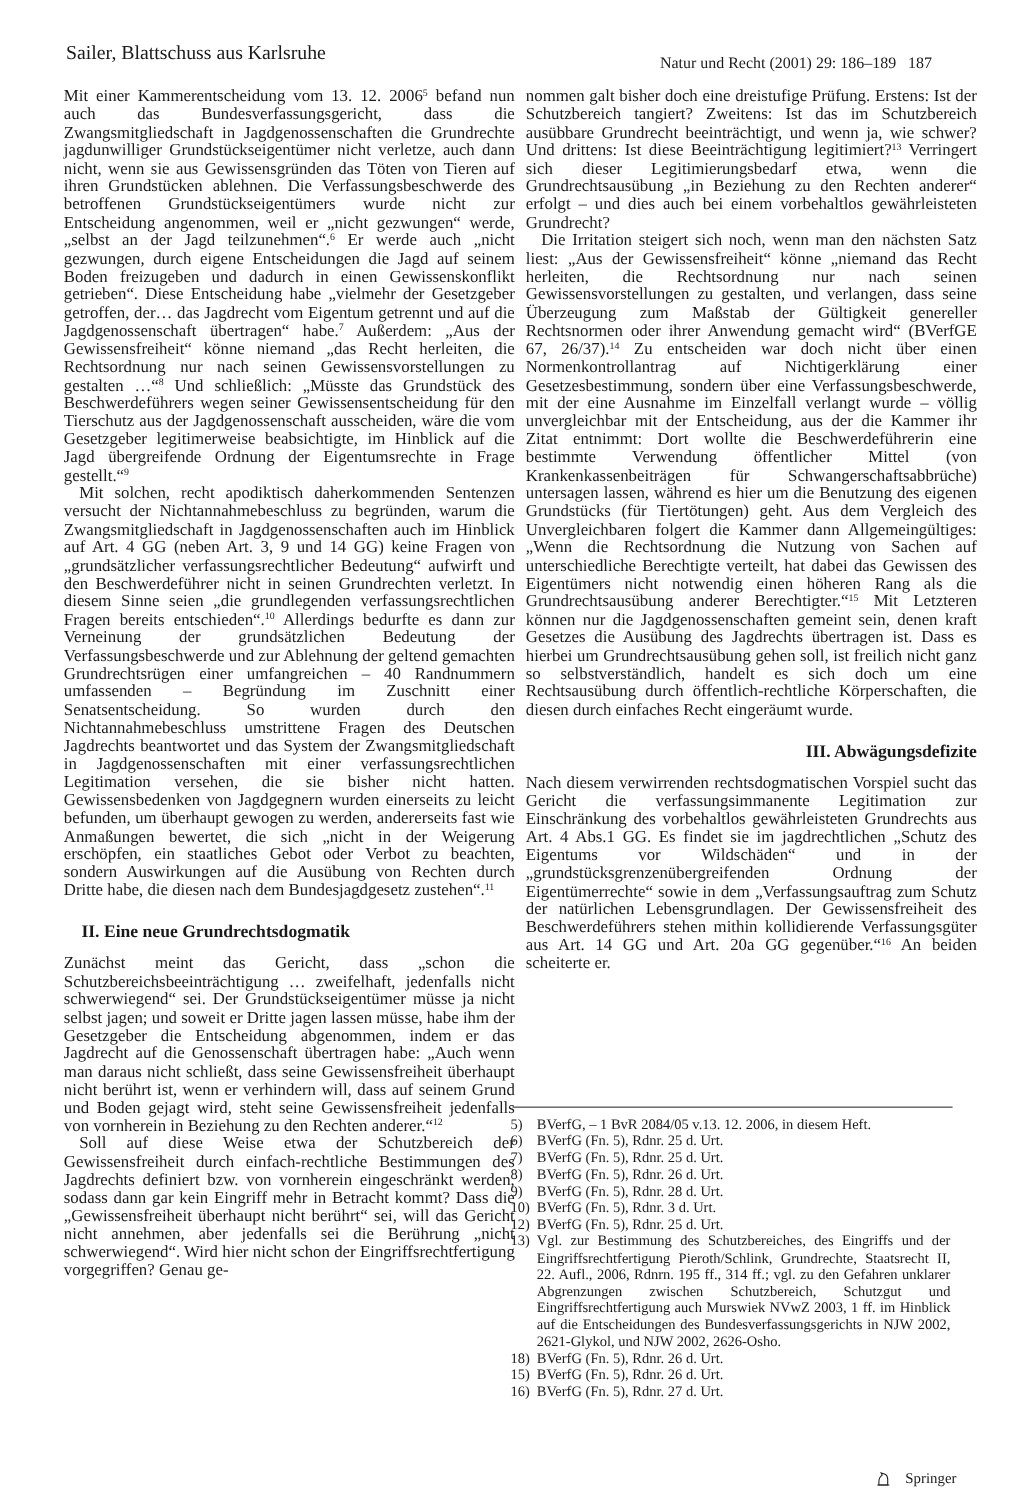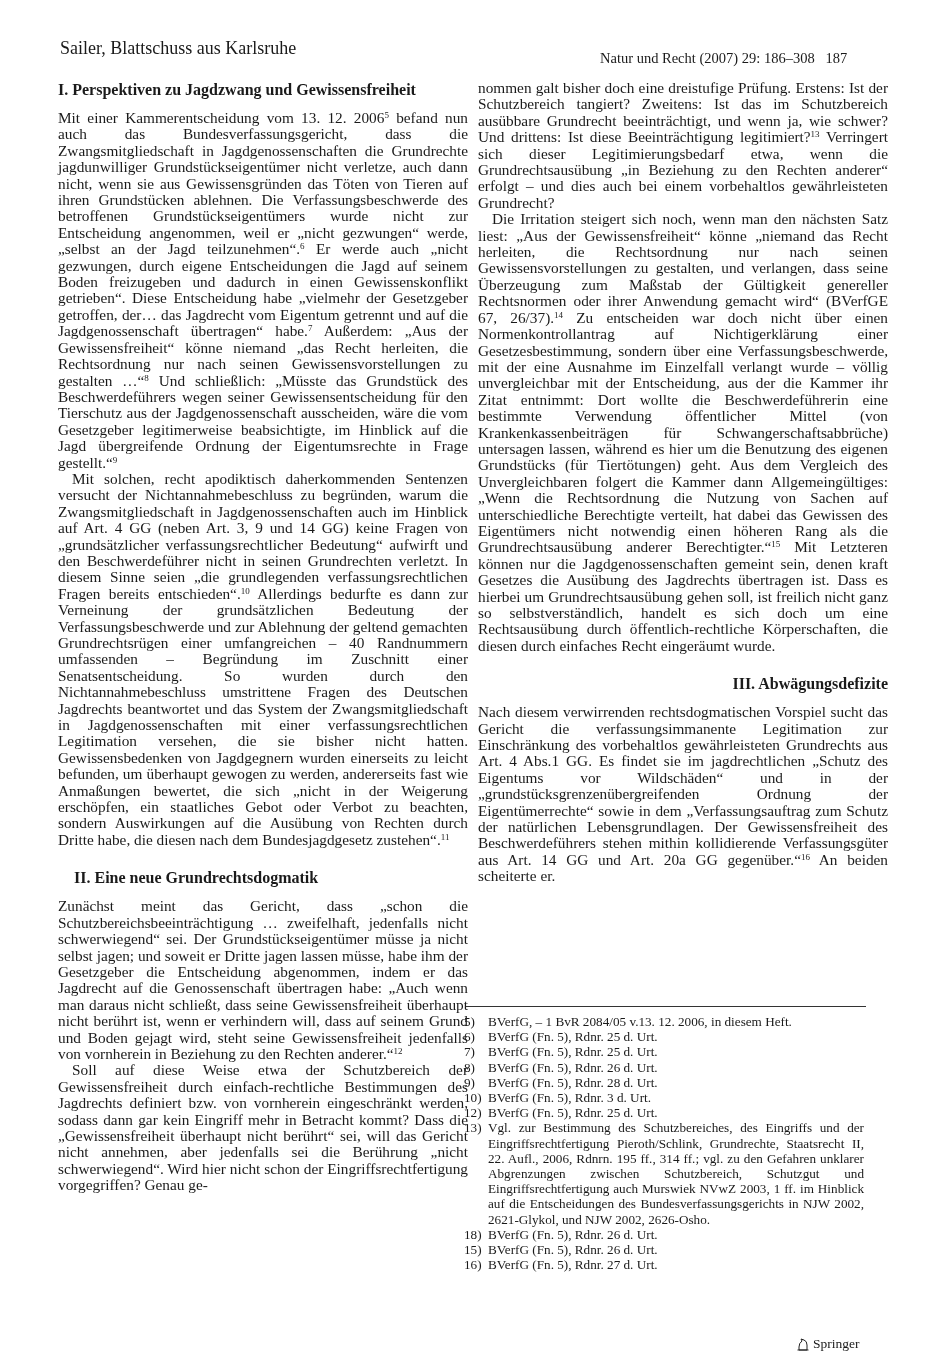--- a/index.html
+++ b/index.html
@@ -15,31 +15,30 @@
   h2 { font-size: 16px; font-weight: bold; margin: 0; line-height: 20px; }
   .h-left-1 { margin: 0 0 10px 0; }
   .h-left-2 { margin: 20px 0 10px 16px; }
   .h-right-3 { margin: 20px 0 10px 0; text-align: right; }
   sup { font-size: 9px; line-height: 0; vertical-align: 5px; }
   .fn-rule { position: absolute; left: 466px; top: 1006px; width: 400px; border-top: 1px solid #333; }
   .footnotes { position: absolute; left: 464px; top: 1014px; width: 400px; font-size: 13.2px; line-height: 15.2px; }
   .fn { display: flex; }
   .fn-num { width: 24px; flex: none; }
   .fn-text { flex: 1; text-align: justify; }
-  .springer { position: absolute; left: 796px; top: 1336px; font-size: 13.5px; display: flex; align-items: center; gap: 3px; }
+  .springer { position: absolute; left: 796px; top: 1336px; font-size: 13.5px; display: flex; align-items: center; gap: 13px; }
   .springer svg { width: 14px; height: 14px; }
 </style>
 </head>
 <body>
 
 <div class="running-left">Sailer, Blattschuss aus Karlsruhe</div>
-<div class="running-right"><span>Natur und Recht (2007) 29: 186–308</span>&nbsp;&nbsp; <span>187</span></div>
+<div class="running-right"><span>Natur und Recht (2001) 29: 186–189</span>&nbsp;&nbsp; <span>187</span></div>
 
 <div class="col col-left">
-  <h2 class="h-left-1">I. Perspektiven zu Jagdzwang und Gewissensfreiheit</h2>
   <p><span>Mit einer Kammerentscheidung vom 13. 12. 2006</span><sup>5</sup><span> befand nun auch das Bundesverfassungsgericht, dass die Zwangsmitgliedschaft in Jagdgenossenschaften die Grundrechte jagdunwilliger Grundstückseigentümer nicht verletze, auch dann nicht, wenn sie aus Gewissensgründen das Töten von Tieren auf ihren Grundstücken ablehnen. Die Verfassungsbeschwerde des betroffenen Grundstückseigentümers wurde nicht zur Entscheidung angenommen, weil er „nicht gezwungen“ werde, „selbst an der Jagd teilzunehmen“.</span><sup>6</sup><span> Er werde auch „nicht gezwungen, durch eigene Entscheidungen die Jagd auf seinem Boden freizugeben und dadurch in einen Gewissenskonflikt getrieben“. Diese Entscheidung habe „vielmehr der Gesetzgeber getroffen, der… das Jagdrecht vom Eigentum getrennt und auf die Jagdgenossenschaft übertragen“ habe.</span><sup>7</sup><span> Außerdem: „Aus der Gewissensfreiheit“ könne niemand „das Recht herleiten, die Rechtsordnung nur nach seinen Gewissensvorstellungen zu gestalten …“</span><sup>8</sup><span> Und schließlich: „Müsste das Grundstück des Beschwerdeführers wegen seiner Gewissensentscheidung für den Tierschutz aus der Jagdgenossenschaft ausscheiden, wäre die vom Gesetzgeber legitimerweise beabsichtigte, im Hinblick auf die Jagd übergreifende Ordnung der Eigentumsrechte in Frage gestellt.“</span><sup>9</sup></p>
   <p class="indent"><span>Mit solchen, recht apodiktisch daherkommenden Sentenzen versucht der Nichtannahmebeschluss zu begründen, warum die Zwangsmitgliedschaft in Jagdgenossenschaften auch im Hinblick auf Art. 4 GG (neben Art. 3, 9 und 14 GG) keine Fragen von „grundsätzlicher verfassungsrechtlicher Bedeutung“ aufwirft und den Beschwerdeführer nicht in seinen Grundrechten verletzt. In diesem Sinne seien „die grundlegenden verfassungsrechtlichen Fragen bereits entschieden“.</span><sup>10</sup><span> Allerdings bedurfte es dann zur Verneinung der grundsätzlichen Bedeutung der Verfassungsbeschwerde und zur Ablehnung der geltend gemachten Grundrechtsrügen einer umfangreichen – 40 Randnummern umfassenden – Begründung im Zuschnitt einer Senatsentscheidung. So wurden durch den Nichtannahmebeschluss umstrittene Fragen des Deutschen Jagdrechts beantwortet und das System der Zwangsmitgliedschaft in Jagdgenossenschaften mit einer verfassungsrechtlichen Legitimation versehen, die sie bisher nicht hatten. Gewissensbedenken von Jagdgegnern wurden einerseits zu leicht befunden, um überhaupt gewogen zu werden, andererseits fast wie Anmaßungen bewertet, die sich „nicht in der Weigerung erschöpfen, ein staatliches Gebot oder Verbot zu beachten, sondern Auswirkungen auf die Ausübung von Rechten durch Dritte habe, die diesen nach dem Bundesjagdgesetz zustehen“.</span><sup>11</sup></p>
 
   <h2 class="h-left-2">II. Eine neue Grundrechtsdogmatik</h2>
   <p><span>Zunächst meint das Gericht, dass „schon die Schutzbereichsbeeinträchtigung … zweifelhaft, jedenfalls nicht schwerwiegend“ sei. Der Grundstückseigentümer müsse ja nicht selbst jagen; und soweit er Dritte jagen lassen müsse, habe ihm der Gesetzgeber die Entscheidung abgenommen, indem er das Jagdrecht auf die Genossenschaft übertragen habe: „Auch wenn man daraus nicht schließt, dass seine Gewissensfreiheit überhaupt nicht berührt ist, wenn er verhindern will, dass auf seinem Grund und Boden gejagt wird, steht seine Gewissensfreiheit jedenfalls von vornherein in Beziehung zu den Rechten anderer.“</span><sup>12</sup></p>
   <p class="indent">Soll auf diese Weise etwa der Schutzbereich der Gewissensfreiheit durch einfach-rechtliche Bestimmungen des Jagdrechts definiert bzw. von vornherein eingeschränkt werden, sodass dann gar kein Eingriff mehr in Betracht kommt? Dass die „Gewissensfreiheit überhaupt nicht berührt“ sei, will das Gericht nicht annehmen, aber jedenfalls sei die Berührung „nicht schwerwiegend“. Wird hier nicht schon der Eingriffsrechtfertigung vorgegriffen? Genau ge-</p>
 </div>
 
 <div class="col col-right">
   <p><span>nommen galt bisher doch eine dreistufige Prüfung. Erstens: Ist der Schutzbereich tangiert? Zweitens: Ist das im Schutzbereich ausübbare Grundrecht beeinträchtigt, und wenn ja, wie schwer? Und drittens: Ist diese Beeinträchtigung legitimiert?</span><sup>13</sup><span> Verringert sich dieser Legitimierungsbedarf etwa, wenn die Grundrechtsausübung „in Beziehung zu den Rechten anderer“ erfolgt – und dies auch bei einem vorbehaltlos gewährleisteten Grundrecht?</span></p>

